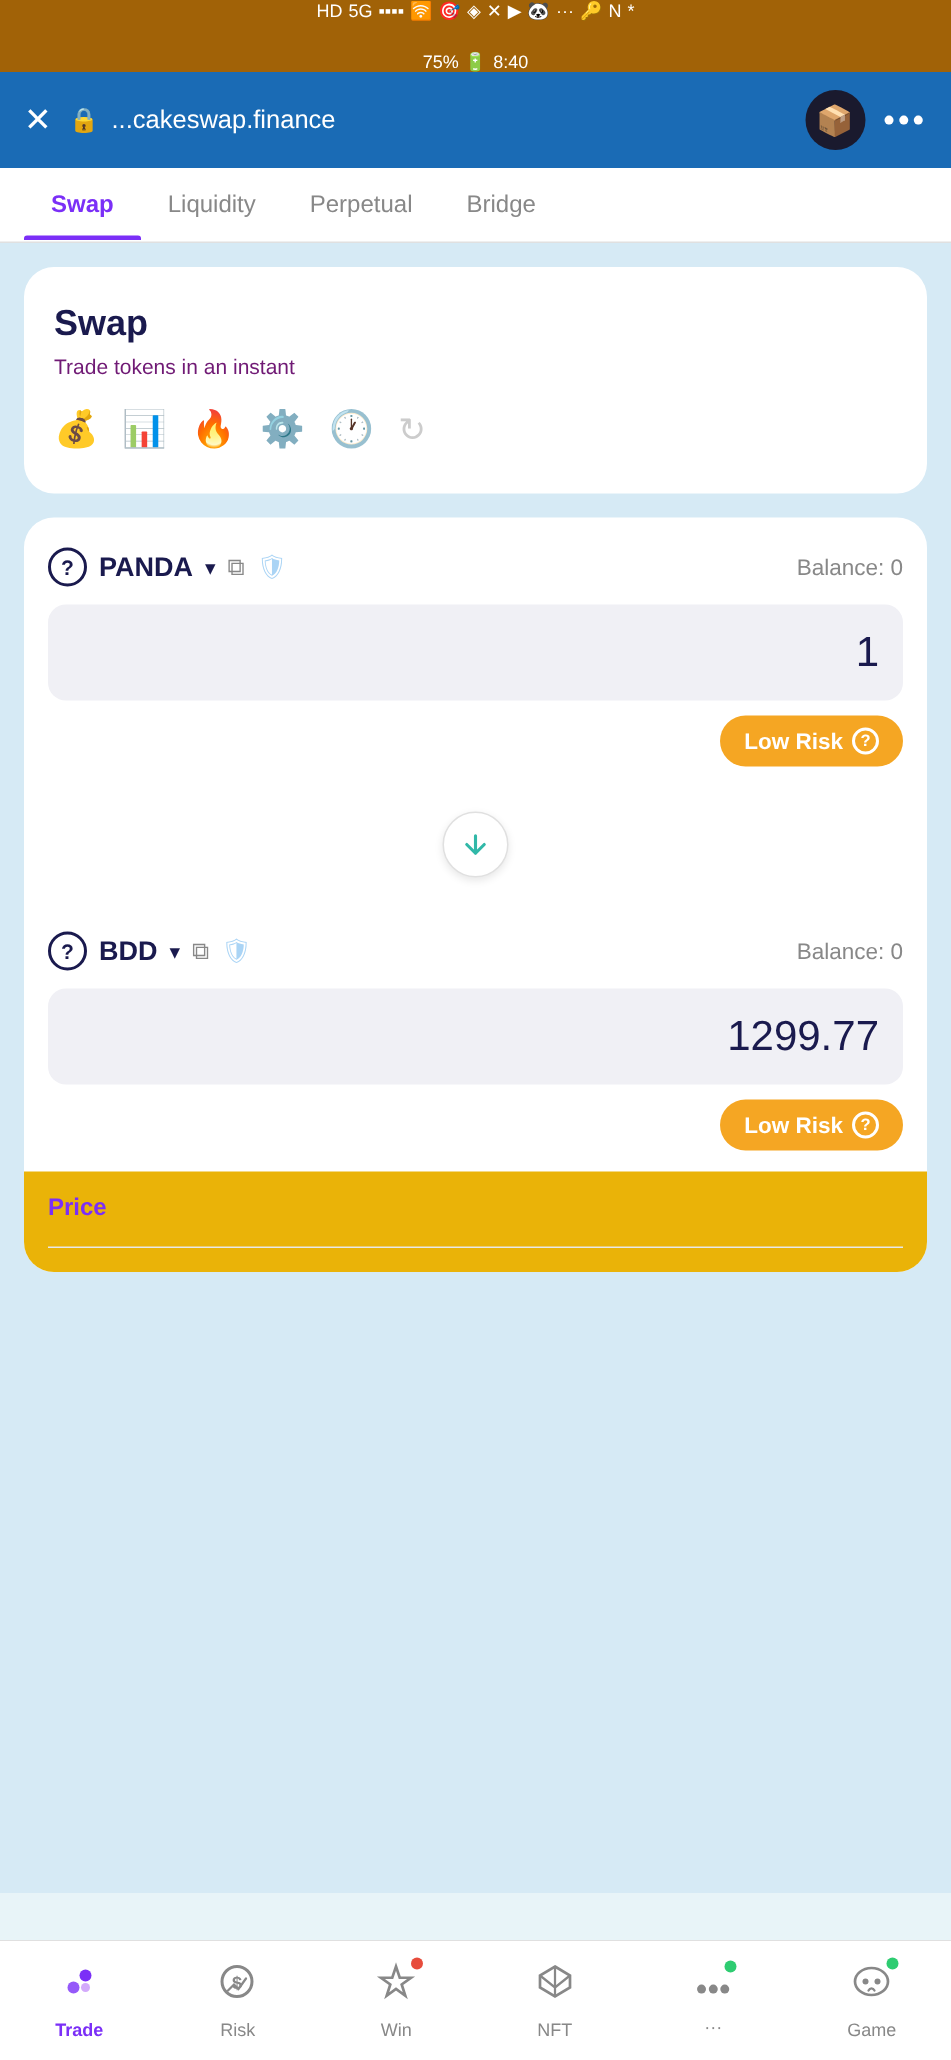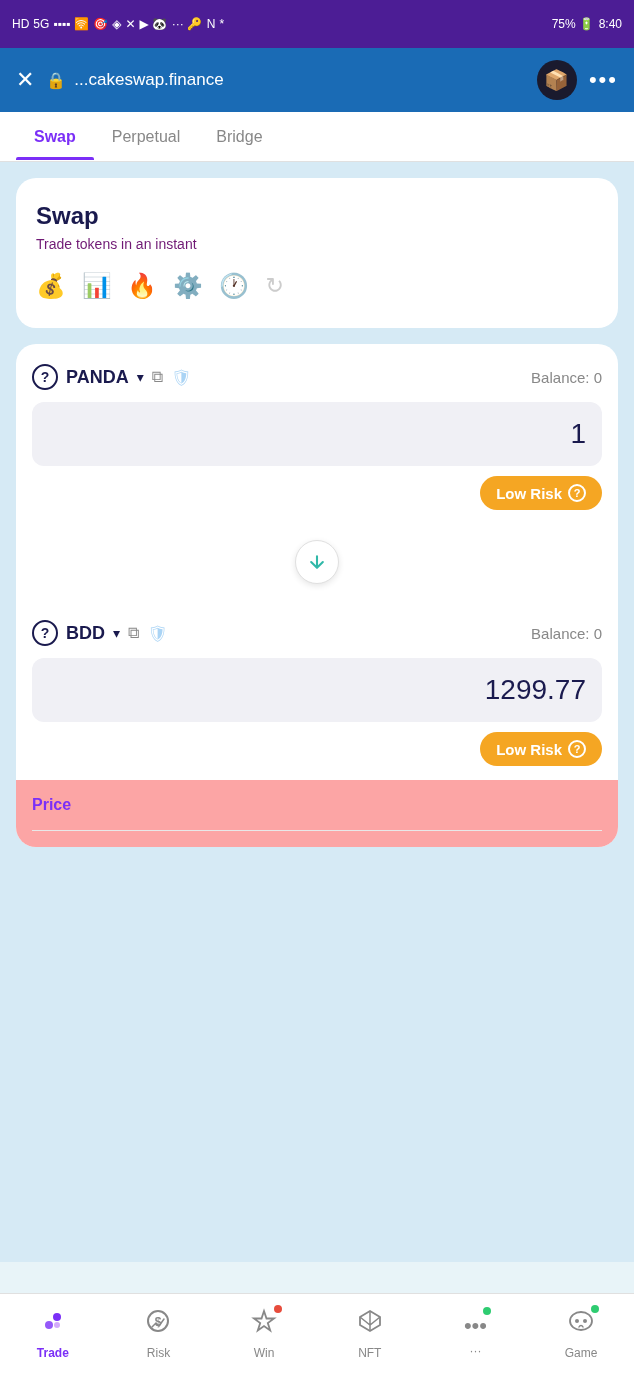--- a/index.html
+++ b/index.html
@@ -7,28 +7,29 @@
     body {
       width: 634px;
       min-height: 1373px;
       font-family: -apple-system, BlinkMacSystemFont, 'Segoe UI', sans-serif;
       background: #e8f4f8;
       overflow-x: hidden;
     }
 
     
     .status-bar {
-      background: #4c1d95;
+      background: #a16207;
       height: 48px;
       display: flex;
       align-items: center;
       justify-content: space-between;
       padding: 0 12px;
       color: white;
       font-size: 13px;
+      flex-direction: column;
     }
     .status-left {
       display: flex;
       align-items: center;
       gap: 4px;
       font-size: 12px;
     }
     .status-right {
       display: flex;
       align-items: center;
@@ -278,21 +279,21 @@
 
     .clearfix::after {
       content: '';
       display: block;
       clear: both;
     }
 
     
     .price-section {
       padding: 16px;
-      background: #fca5a5;
+      background: #eab308;
       margin-top: 0;
     }
     .price-label {
       font-size: 16px;
       font-weight: 700;
       color: #7b2ff7;
       margin-bottom: 4px;
     }
 
     
@@ -395,20 +396,23 @@
     <span>📦</span>
   </div>
   <div class="browser-menu">•••</div>
 </div>
 
 <div class="nav-tabs">
   <div class="nav-tab active">
     <span>Swap</span>
   </div>
   <div class="nav-tab">
+    <span>Liquidity</span>
+  </div>
+  <div class="nav-tab">
     <span>Perpetual</span>
   </div>
   <div class="nav-tab">
     <span>Bridge</span>
   </div>
 </div>
 
 <div class="main-content">
   <div class="content-area">
 

